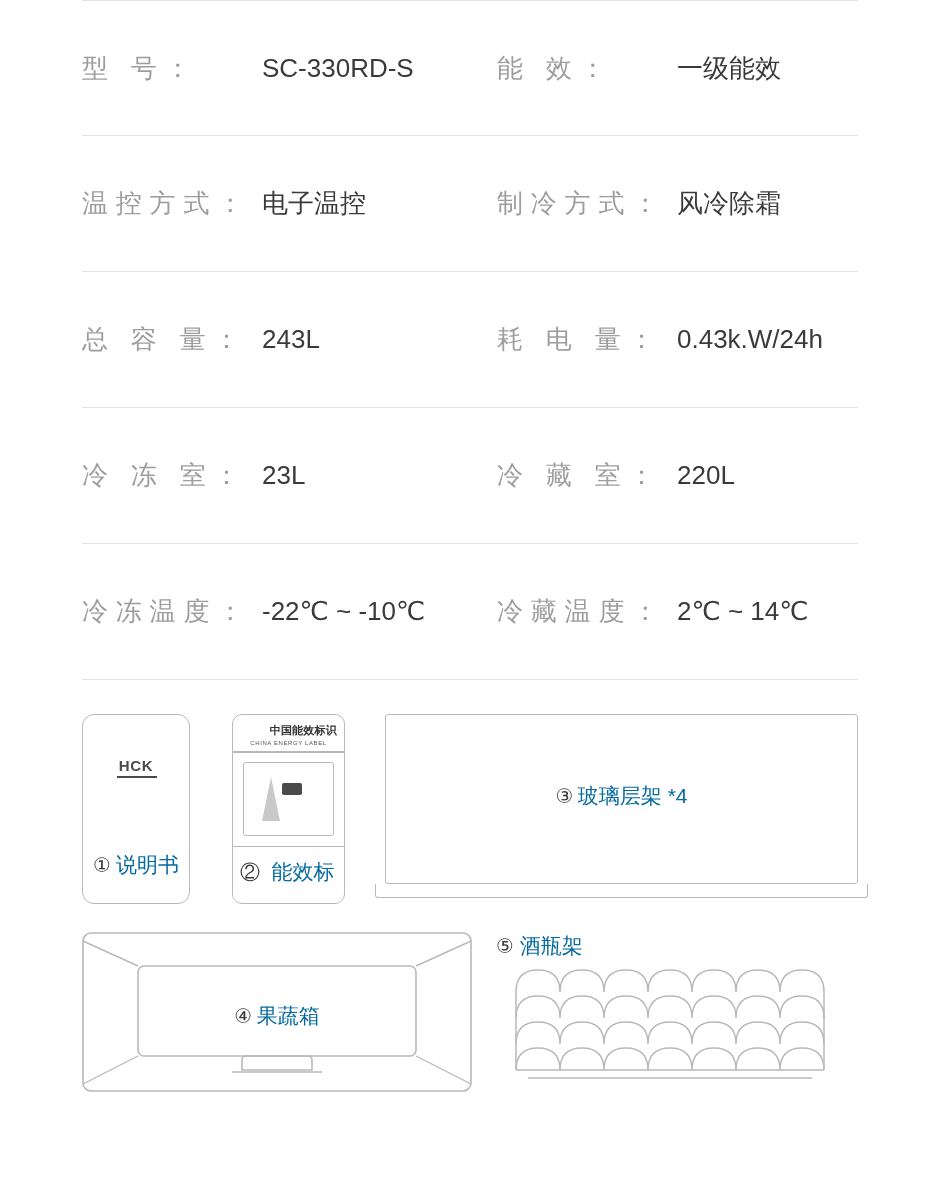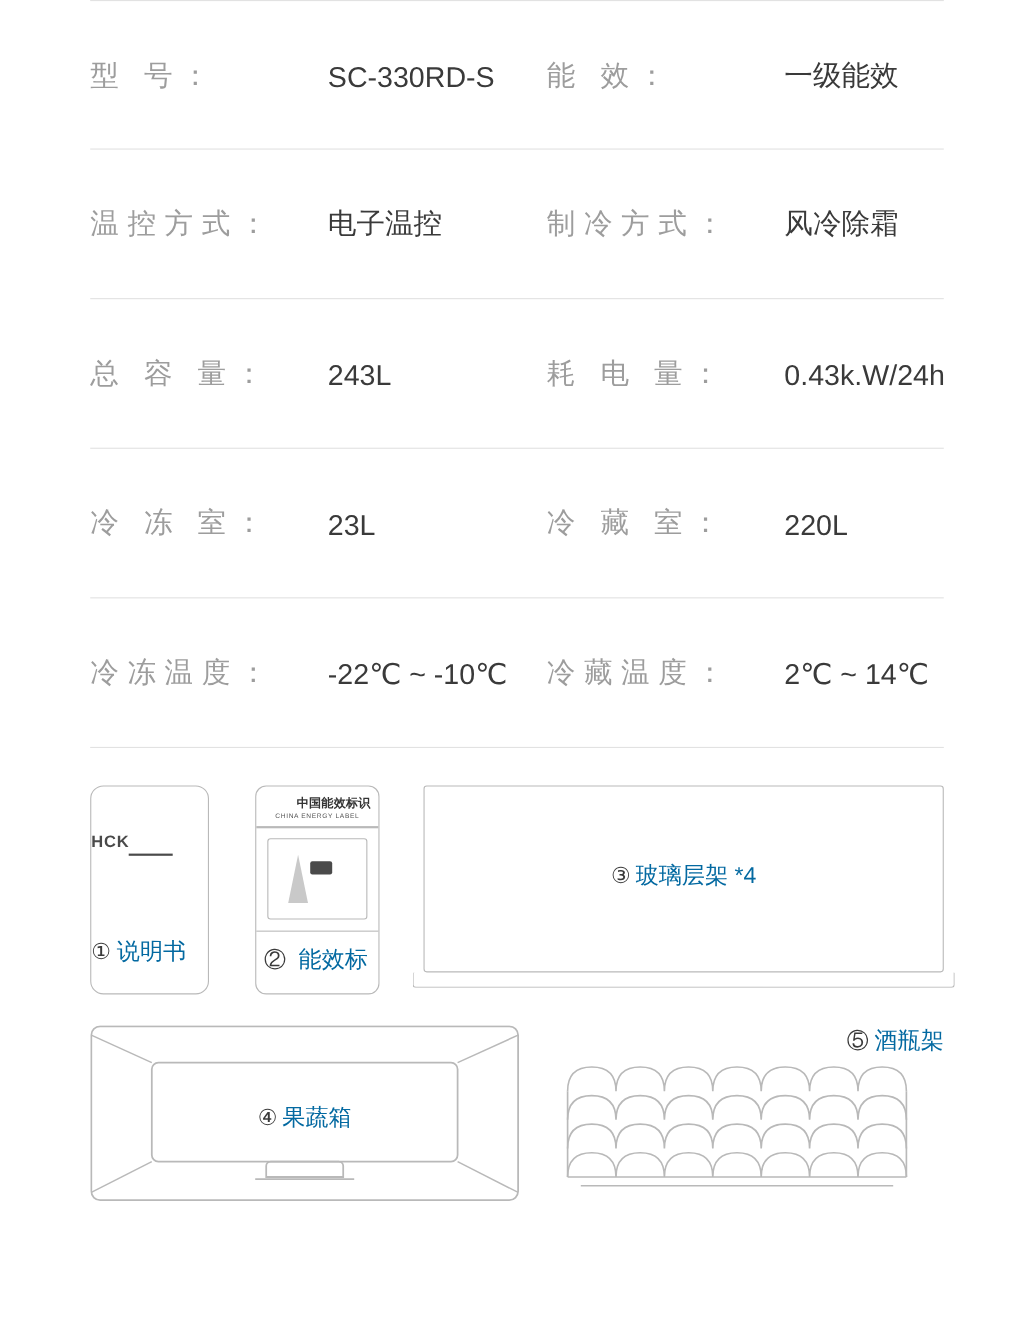--- a/index.html
+++ b/index.html
@@ -33,23 +33,22 @@
     align-items: center;
     height: 136px;
     border-bottom: 1px solid #e2e2e2;
     box-sizing: border-box;
   }
   .spec-row:first-child {
     border-top: 1px solid #e2e2e2;
   }
   .spec-cell {
     display: flex;
-    align-items: flex-end;
-    box-sizing: border-box;
-    gap: 36px;
+    align-items: center;
+    box-sizing: border-box;
   }
   .spec-cell.left {
     width: 415px;
     flex: none;
   }
   .spec-cell.right {
     flex: 1;
   }
   .spec-label {
     color: #9d9d9d;
@@ -98,39 +97,40 @@
     border-radius: 12px;
     position: relative;
     box-sizing: border-box;
     margin-right: 42px;
   }
   .manual .brand {
     position: absolute;
     top: 42px;
     left: 0;
     right: 0;
-    text-align: left;
+    text-align: center;
     font-size: 15px;
     letter-spacing: 0.05em;
     color: #4a4a4a;
     font-weight: bold;
   }
   .manual .brand-underline {
     position: absolute;
     top: 61px;
     left: 34px;
     width: 40px;
     height: 2px;
     background: #4a4a4a;
   }
   .manual .cap {
     position: absolute;
     bottom: 24px;
     left: 0;
     right: 0;
+    text-align: center;
     font-size: 19px;
   }
 
   
   .energy {
     width: 113px;
     height: 190px;
     border: 1.5px solid #b9b9b9;
     border-radius: 10px;
     position: relative;
@@ -251,24 +251,23 @@
     text-align: center;
   }
 
   
   .wine {
     flex: 1;
     position: relative;
     height: 160px;
   }
   .wine .cap {
-    text-align: right;
+    text-align: left;
     font-size: 21px;
     margin-bottom: 6px;
-    font-family: Liberation Serif, serif;
   }
   .wine svg { display: block; margin: 0 auto; }
 </style>
 </head>
 <body>
 
 <div class="page">
 
   <div class="spec-table">
 

